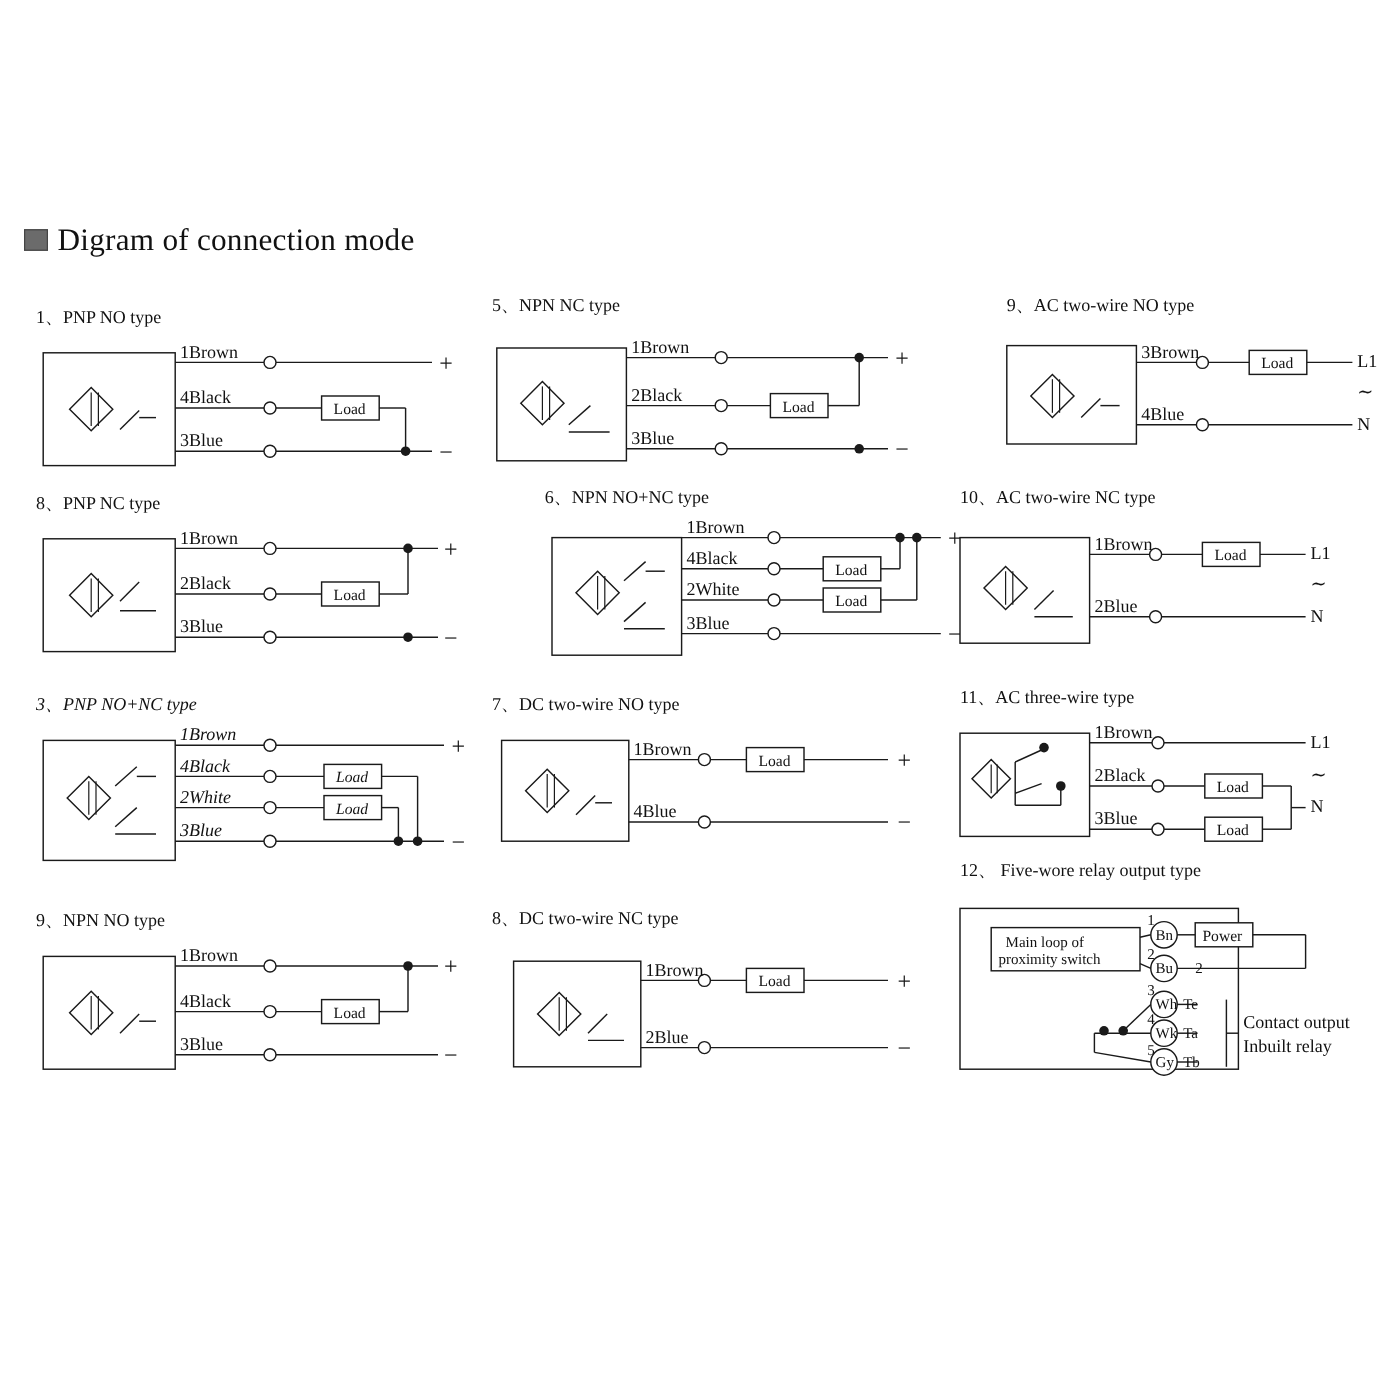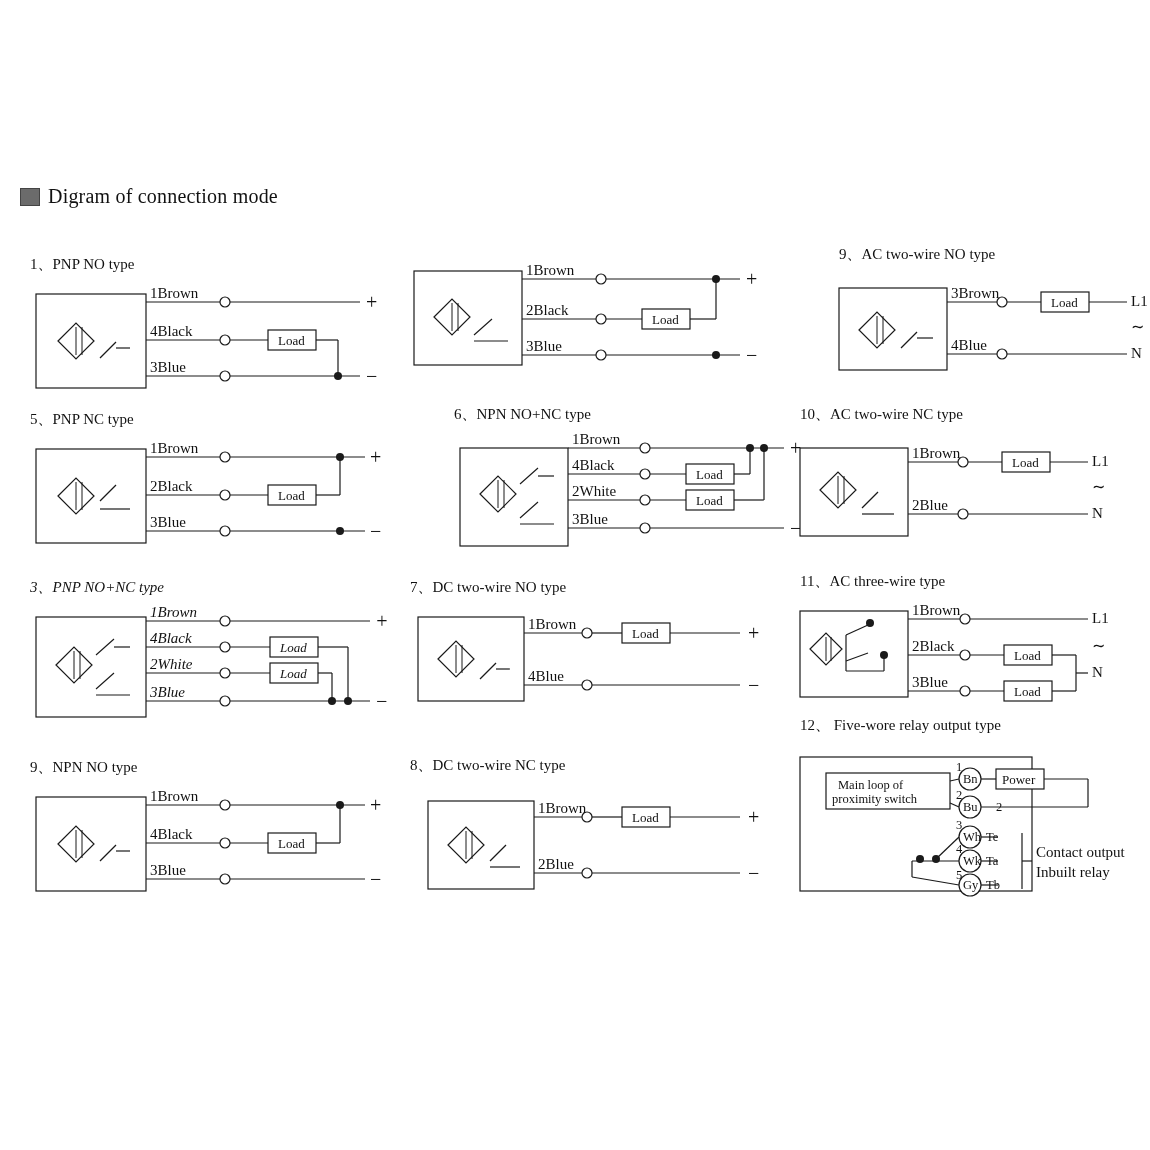--- a/index.html
+++ b/index.html
@@ -2,21 +2,21 @@
 <html><head>
 <meta charset="utf-8">
 <style>
   html,body{margin:0;padding:0;background:#ffffff;}
   body{width:1150px;height:1150px;position:relative;font-family:"Liberation Serif",serif;color:#111;overflow:hidden;}
   .page{position:absolute;inset:0;}
 
   
   .heading{position:absolute;left:20px;top:185px;display:flex;align-items:center;gap:8px;}
   .heading .bullet{width:18px;height:16px;background:#6b6b6b;border:1px solid #444;display:inline-block;}
-  .heading .htext{font-size:20px;letter-spacing:.2px;}
+  .heading .htext{font-size:26px;letter-spacing:.2px;}
 
   
   .blk{position:absolute;}
   .blk .cap{font-size:15px;white-space:nowrap;}
 
   svg{display:block;overflow:visible;}
   .ln{stroke:#1a1a1a;stroke-width:1.2;fill:none;}
   .lnthin{stroke:#1a1a1a;stroke-width:1;fill:none;}
   .bx{stroke:#1a1a1a;stroke-width:1.2;fill:#fff;}
   .term{stroke:#1a1a1a;stroke-width:1.2;fill:#fff;}
@@ -64,21 +64,21 @@
       <text class="txt" x="120" y="18">1Brown</text>
       <text class="txt" x="120" y="56">4Black</text>
       <text class="txt" x="120" y="92">3Blue</text>
       <text class="loadtxt" x="248" y="65">Load</text>
       <text class="sign" x="336" y="29">+</text>
       <text class="sign" x="336" y="103">−</text>
     </svg>
   </div>
 
   <div class="blk" style="left:30px;top:410px;">
-    <div class="cap">5、PNP NC type</div>
+    <div class="cap">8、PNP NC type</div>
     <svg width="360" height="120" style="margin-top:6px">
       <rect class="bx" x="6" y="14" width="110" height="94"></rect>
       <path class="ln" d="M28 61 L46 43 L64 61 L46 79 Z"></path>
       <path class="lnthin" d="M46 47 L46 75"></path>
       <path class="lnthin" d="M52 47 L52 75"></path>
       <path class="ln" d="M70 66 L86 50"></path>
       <path class="ln" d="M70 74 L100 74"></path>
       <line class="ln" x1="116" y1="22" x2="190" y2="22"></line>
       <line class="ln" x1="116" y1="60" x2="190" y2="60"></line>
       <line class="ln" x1="116" y1="96" x2="190" y2="96"></line>
@@ -170,20 +170,21 @@
       <text class="txt" x="120" y="18">1Brown</text>
       <text class="txt" x="120" y="56">4Black</text>
       <text class="txt" x="120" y="92">3Blue</text>
       <text class="loadtxt" x="248" y="65">Load</text>
       <text class="sign" x="340" y="29">+</text>
       <text class="sign" x="340" y="103">−</text>
     </svg>
   </div>
 
   <div class="blk" style="left:410px;top:245px;">
+    <div class="cap">5、NPN NC type</div>
     <svg width="360" height="120" style="margin-top:6px">
       <rect class="bx" x="4" y="20" width="108" height="94"></rect>
       <path class="ln" d="M24 66 L42 48 L60 66 L42 84 Z"></path>
       <path class="lnthin" d="M42 52 L42 80"></path>
       <path class="lnthin" d="M48 52 L48 80"></path>
       <path class="ln" d="M64 84 L82 68"></path>
       <path class="ln" d="M64 90 L98 90"></path>
       <line class="ln" x1="112" y1="28" x2="186" y2="28"></line>
       <line class="ln" x1="112" y1="68" x2="186" y2="68"></line>
       <line class="ln" x1="112" y1="104" x2="186" y2="104"></line>

